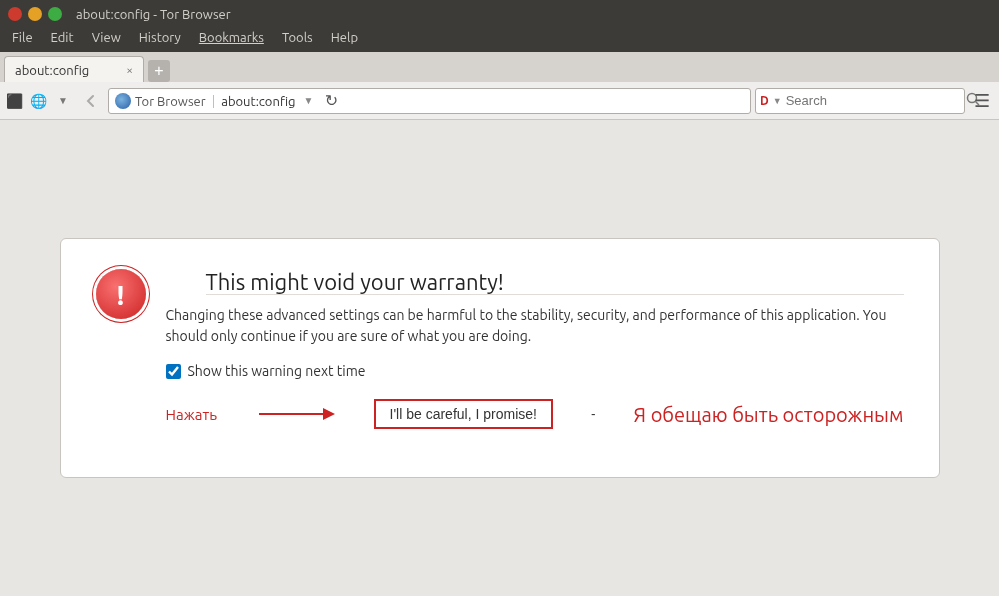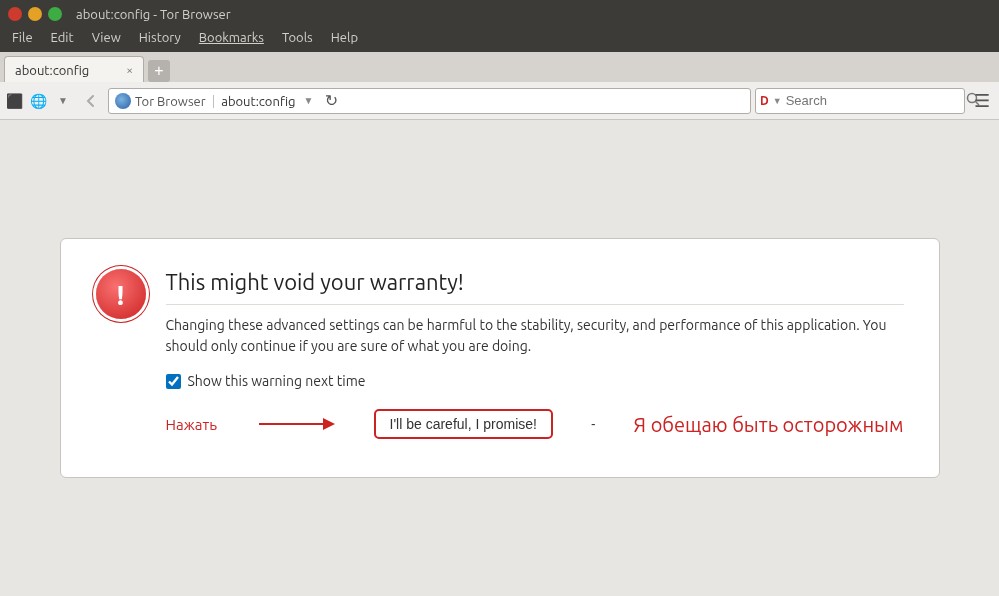--- a/index.html
+++ b/index.html
@@ -236,21 +236,21 @@
     }
     .warning-title-area {
       flex: 1;
     }
     .warning-title {
       font-size: 22px;
       font-weight: normal;
       color: #222;
       margin-bottom: 10px;
       border-bottom: 1px solid #e0ddd9;
-      padding-bottom: 10px;
+      margin-left: 40px;
     }
     .warning-desc {
       font-size: 14px;
       color: #333;
       line-height: 1.5;
     }
     .warning-checkbox-row {
       display: flex;
       align-items: center;
       gap: 7px;
@@ -272,21 +272,21 @@
       gap: 16px;
       justify-content: space-between;
     }
     .click-label {
       color: #cc2222;
       font-size: 15px;
     }
     .promise-btn {
       background: #fff;
       border: 2px solid #cc2222;
-      border-radius: 5px;
+      border-radius: 0;
       color: #333;
       font-size: 14px;
       padding: 5px 14px;
       cursor: pointer;
     }
     .dash-label {
       color: #333;
       font-size: 14px;
     }
     .russian-label {

